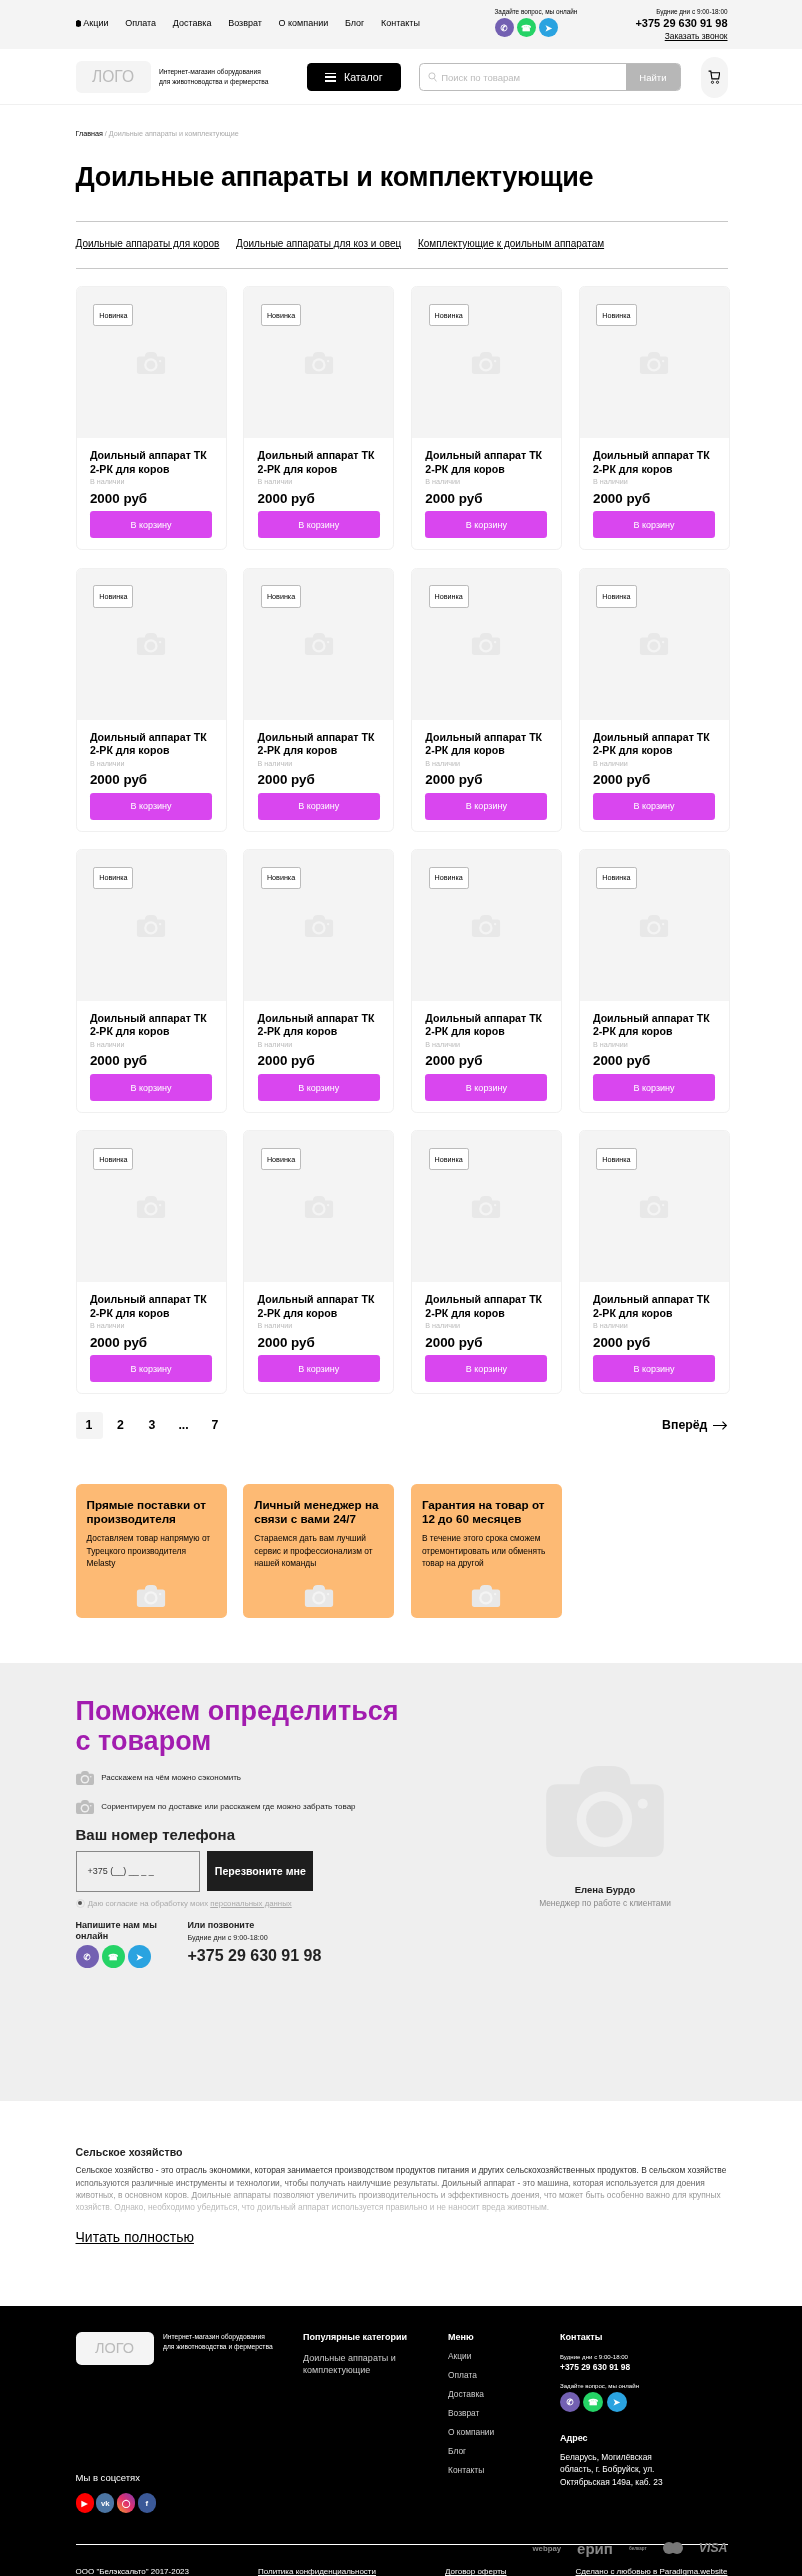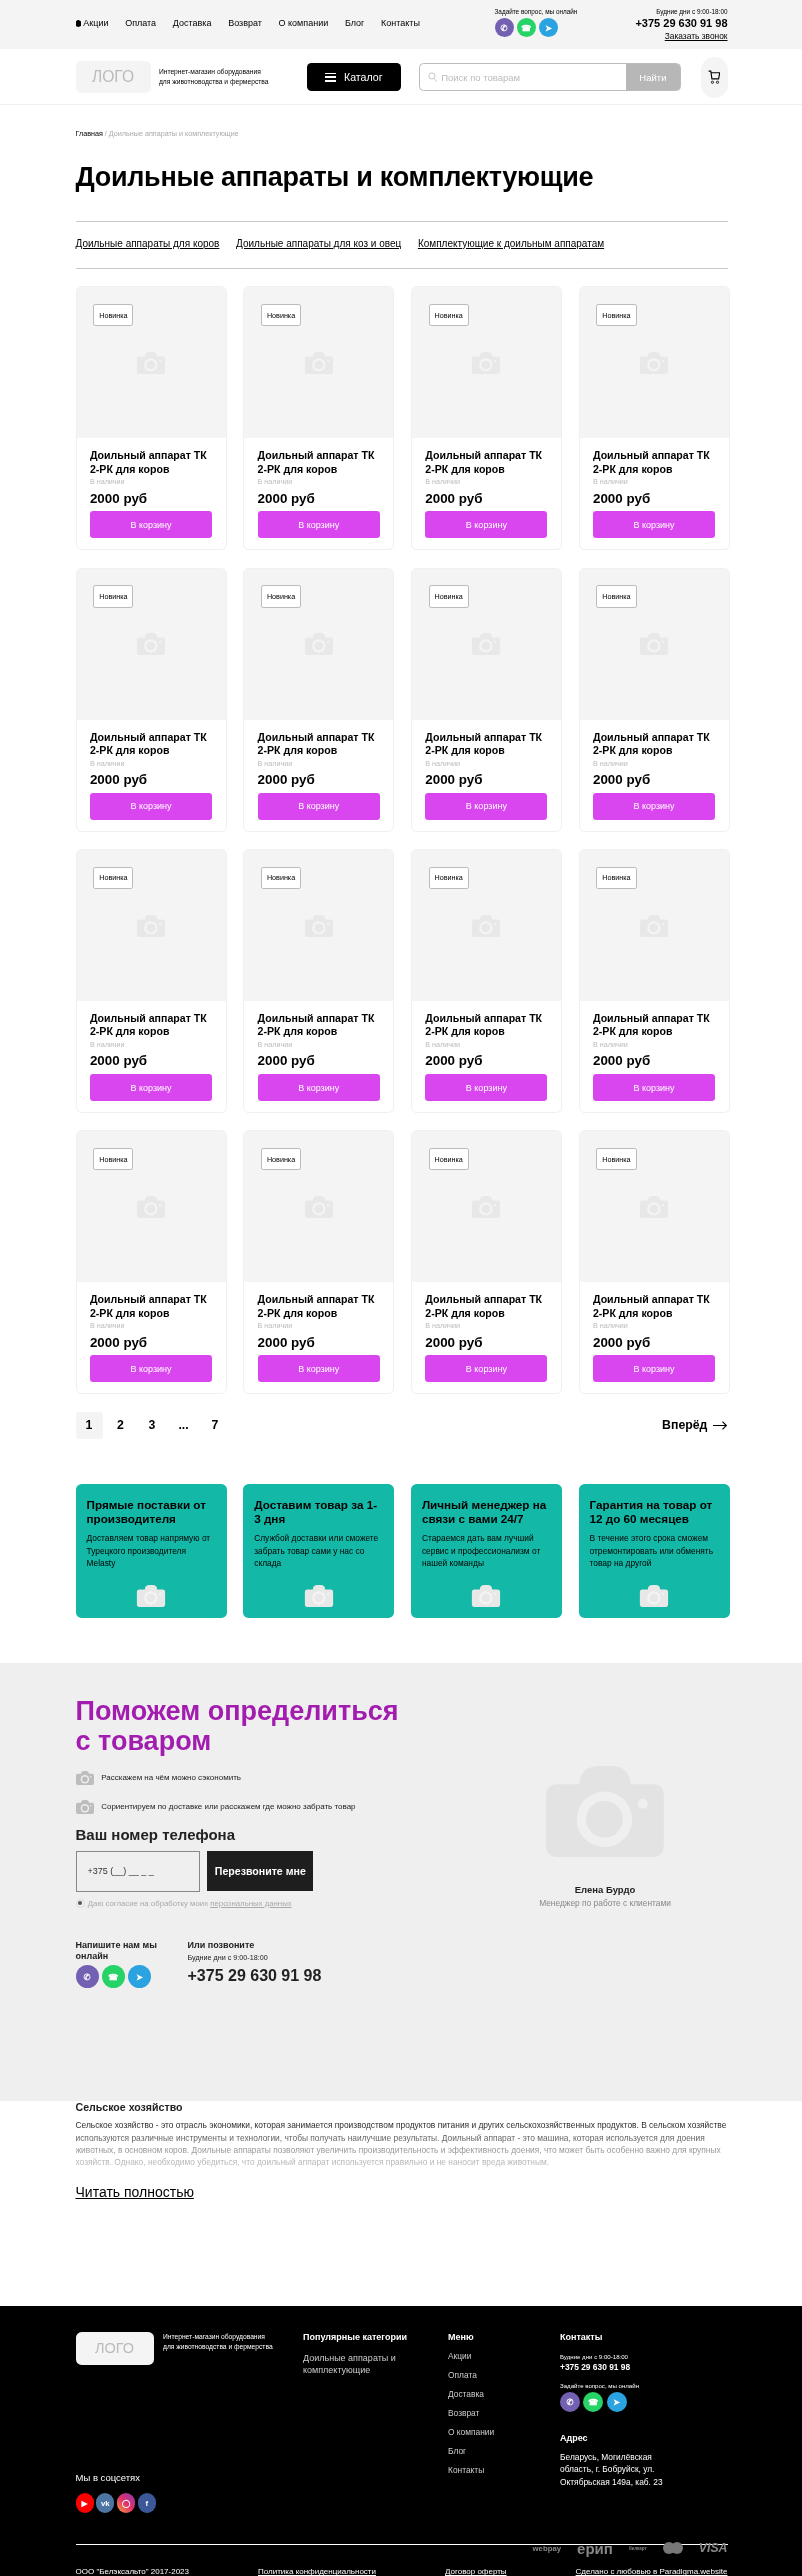--- a/index.html
+++ b/index.html
@@ -51,50 +51,50 @@
 .card .st{font-size:7.2px;color:#bbb;margin-top:1.1px}
 .card .pr{font-size:13.4px;font-weight:bold;margin-top:4.5px}
 .card .btn{margin-top:5.6px;height:27px;background:#d946ef;color:#fff;border-radius:3.3px;display:flex;align-items:center;justify-content:center;font-size:9px;cursor:pointer}
 
 .pager{display:flex;align-items:center;margin-top:17.3px;height:27px}
 .pg{width:27px;height:27px;display:flex;align-items:center;justify-content:center;font-size:12.3px;font-weight:bold;margin-right:4.5px;border-radius:3.3px;cursor:pointer}
 .pg.active{background:#f4f4f4}
 .next{margin-left:auto;font-size:12.3px;font-weight:bold;display:flex;align-items:center;gap:5.6px;cursor:pointer}
 
 .feats{display:grid;grid-template-columns:repeat(4,151px);column-gap:16.7px;margin-top:45px}
-.feat{height:134px;background:#14b8a6;border-radius:5.6px;padding:14px 11px;position:relative}
+.feat{height:134px;background:#fdba74;border-radius:5.6px;padding:14px 11px;position:relative}
 .feat .ft{font-size:11.7px;font-weight:bold;line-height:14.5px}
 .feat .fd{font-size:8.4px;line-height:12.3px;margin-top:5.6px}
 .feat .cam{top:auto;bottom:11px;transform:translateX(-50%)}
 
 .consult{background:#efefef;margin-top:45px;height:438px}
 .consult .wrap{padding-top:33px}
 .consult h2{font-size:27px;line-height:30px;font-weight:bold;color:#a21caf;width:335px}
 .consult .sub{font-size:15.6px;line-height:22px;color:#222;margin-top:11px;width:335px}
 .steps{margin-top:13.4px}
 .step{display:flex;align-items:center;gap:6.7px;font-size:8px;line-height:10.6px;color:#222;margin-bottom:9.5px;min-height:19px}
 .form-lbl{font-size:15px;font-weight:bold;color:#222;margin-top:4px}
 .form{display:flex;gap:7.8px;margin-top:7.8px}
 .phone-in{width:124px;height:41px;border:0.6px solid #888;padding-left:11px;display:flex;align-items:center;font-size:9px;color:#333}
 .callme{width:106px;height:40px;background:#1e1e1e;color:#fff;display:flex;align-items:center;justify-content:center;font-size:10.6px;font-weight:bold;cursor:pointer}
 .agree{display:flex;align-items:center;gap:3.3px;margin-top:6.7px;font-size:7.8px;color:#aaa}
 .radio{width:9px;height:9px;border-radius:50%;border:1.1px solid #ddd;display:flex;align-items:center;justify-content:center}
 .radio i{width:4.5px;height:4.5px;border-radius:50%;background:#555}
 .agree u{cursor:pointer}
-.contacts2{display:flex;gap:22px;margin-top:32px}
+.contacts2{display:flex;gap:22px;margin-top:12px}
 .contacts2 .w{font-size:9px;font-weight:bold;color:#222;width:90px;line-height:11.7px}
 .contacts2 .msgs .msg{width:23px;height:23px}
 .contacts2 .ct{font-size:9px;font-weight:bold;color:#222}
 .contacts2 .hh{font-size:7.2px;color:#222;margin-top:3.3px}
 .contacts2 .bigph{font-size:16px;font-weight:bold;color:#222;margin-top:5.6px}
 .manager{position:absolute;right:0;top:103px;width:245px;text-align:center}
 .manager .n{font-size:9.5px;font-weight:bold;color:#222;margin-top:25px}
 .manager .r{font-size:8.4px;color:#888;margin-top:3.3px}
 
-.seo{height:205px}
+.seo{padding-top:45px;height:205px}
 .seo h3{font-size:10.6px;font-weight:bold;color:#222}
 .seo p{font-size:8.4px;line-height:12.3px;margin-top:6.7px;background:linear-gradient(#222 10%,#999 55%,#ddd 100%);-webkit-background-clip:text;background-clip:text;color:transparent;height:60px;overflow:hidden}
 .seo .more{display:inline-block;margin-top:5px;font-size:14px;text-decoration:underline;cursor:pointer}
 
 footer{background:#000;color:#fff;height:288px}
 footer .wrap{padding-top:26px}
 .fcols{display:flex}
 .flogo{width:78px;height:33px;border-radius:5.6px;background:#f4f4f4;color:#bbb;font-size:14.5px;display:flex;align-items:center;justify-content:center}
 .ftag{font-size:6.7px;line-height:10px;width:112px;margin-left:9.5px}
 .fpop{margin-left:28px;width:145px}
@@ -486,30 +486,20 @@
     <div class="ft">Прямые поставки от производителя</div>
     <div class="fd">Доставляем товар напрямую от Турецкого производителя Melasty</div>
         <svg class="cam" width="29" height="22" viewBox="0 0 212 164">
           <path d="M60 33 Q62 0 95 0 H118 Q150 0 152 33 H192 Q212 33 212 55 V142 Q212 164 192 164 H20 Q0 164 0 142 V55 Q0 33 20 33Z" fill="#e8e8e8"></path>
           <circle cx="105" cy="96" r="50" fill="#f4f4f4"></circle>
           <circle cx="105" cy="96" r="33" fill="#e8e8e8"></circle>
           <circle cx="174" cy="68" r="9" fill="#f4f4f4"></circle>
         </svg>
       </div>
       <div class="feat">
-    <div class="ft">Доставим товар за 1-3 дня</div>
-    <div class="fd">Службой доставки или сможете забрать товар сами у нас со склада</div>
-        <svg class="cam" width="29" height="22" viewBox="0 0 212 164">
-          <path d="M60 33 Q62 0 95 0 H118 Q150 0 152 33 H192 Q212 33 212 55 V142 Q212 164 192 164 H20 Q0 164 0 142 V55 Q0 33 20 33Z" fill="#e8e8e8"></path>
-          <circle cx="105" cy="96" r="50" fill="#f4f4f4"></circle>
-          <circle cx="105" cy="96" r="33" fill="#e8e8e8"></circle>
-          <circle cx="174" cy="68" r="9" fill="#f4f4f4"></circle>
-        </svg>
-      </div>
-      <div class="feat">
     <div class="ft">Личный менеджер на связи с вами 24/7</div>
     <div class="fd">Стараемся дать вам лучший сервис и профессионализм от нашей команды</div>
         <svg class="cam" width="29" height="22" viewBox="0 0 212 164">
           <path d="M60 33 Q62 0 95 0 H118 Q150 0 152 33 H192 Q212 33 212 55 V142 Q212 164 192 164 H20 Q0 164 0 142 V55 Q0 33 20 33Z" fill="#e8e8e8"></path>
           <circle cx="105" cy="96" r="50" fill="#f4f4f4"></circle>
           <circle cx="105" cy="96" r="33" fill="#e8e8e8"></circle>
           <circle cx="174" cy="68" r="9" fill="#f4f4f4"></circle>
         </svg>
       </div>
       <div class="feat">

